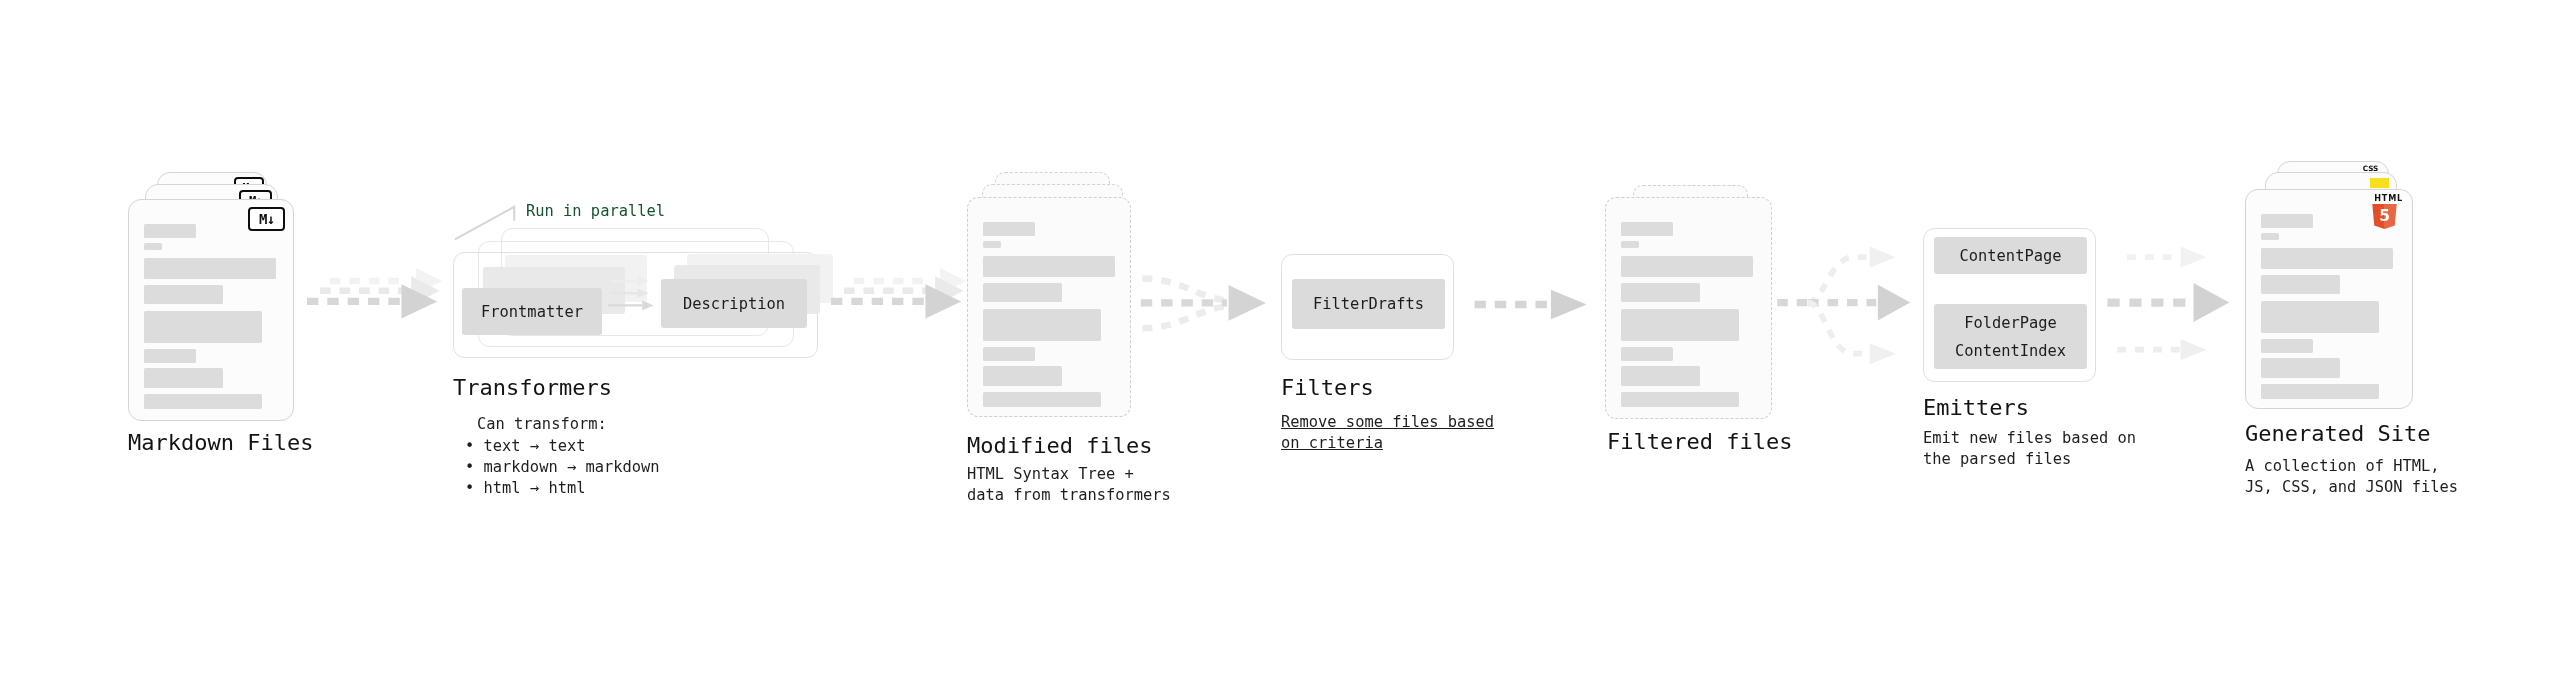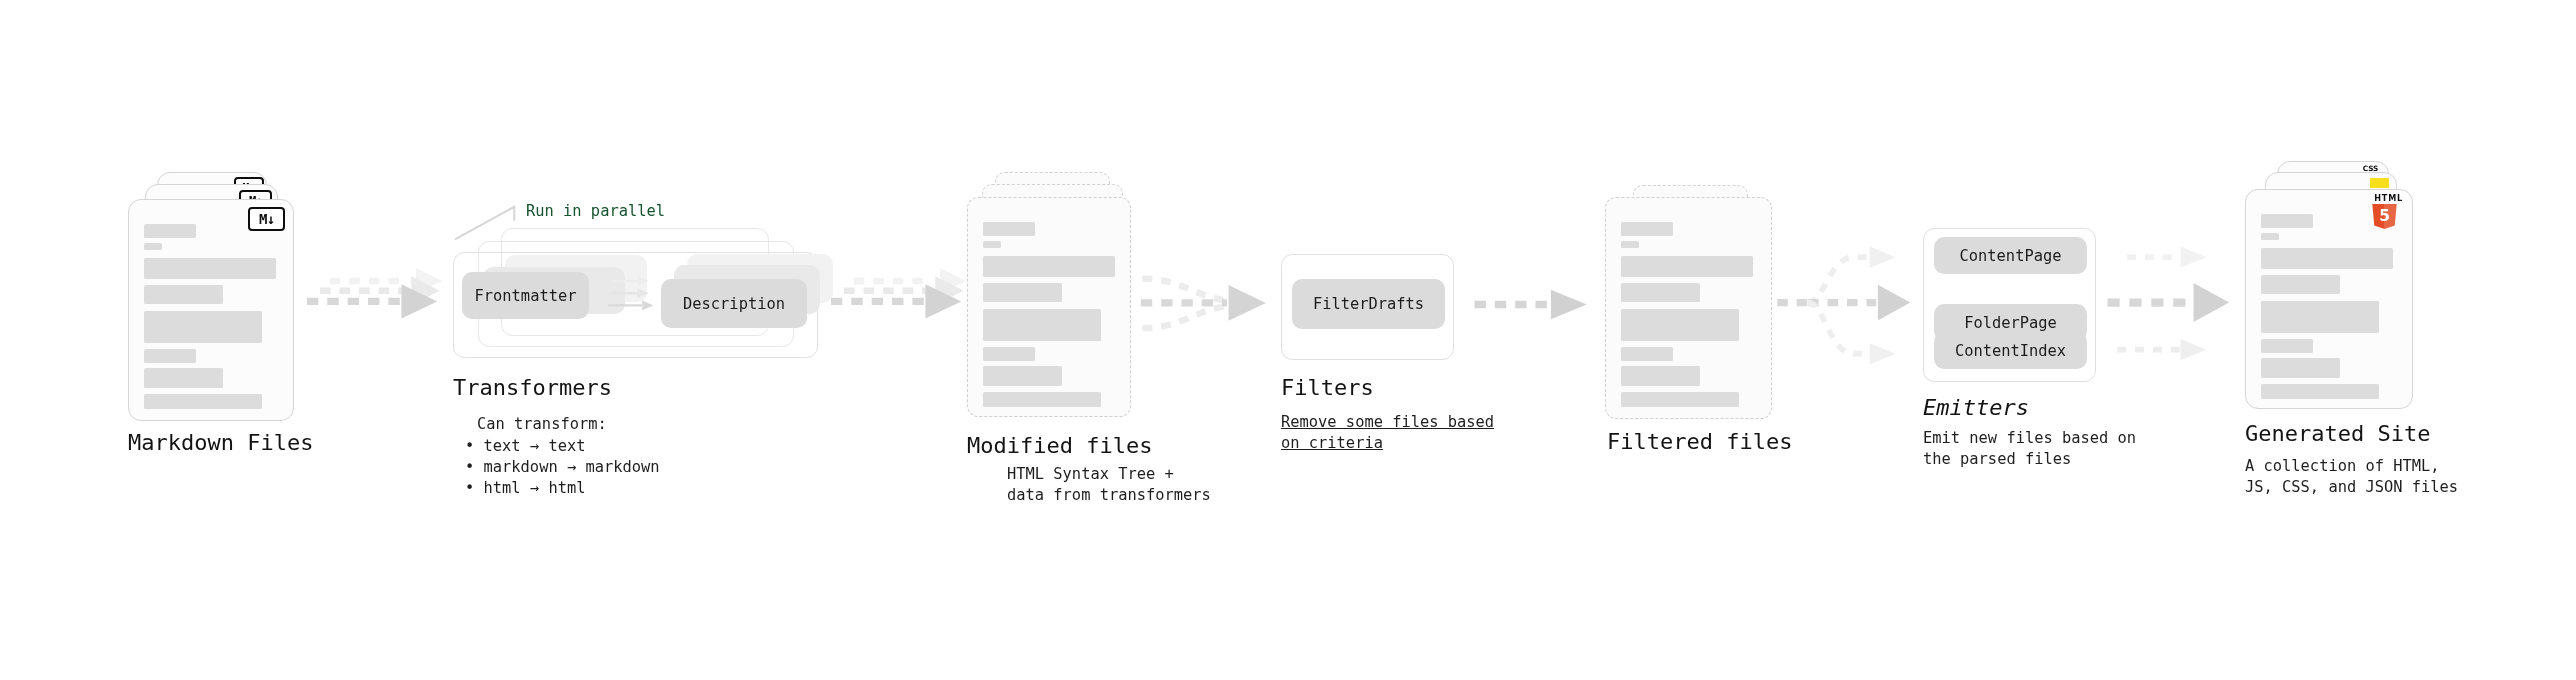--- a/index.html
+++ b/index.html
@@ -18,21 +18,21 @@
   .bar{background:#dcdcdc;border-radius:1.6px;}
 
   
   .md-badge{position:absolute;background:#ffffff;border:2.4px solid #0d0d0d;
             border-radius:4.1px;display:flex;align-items:center;justify-content:center;
             font-weight:800;color:#0d0d0d;letter-spacing:-0.8px;}
 
   
   .tlayer{position:absolute;box-sizing:border-box;border:1.6px solid #e7e7e7;
           border-radius:11.4px;background:transparent;}
-  .chip{position:absolute;box-sizing:border-box;background:#dbdbdb;border-radius:10px;
+  .chip{position:absolute;box-sizing:border-box;background:#dbdbdb;border-radius:3px;
         display:flex;align-items:center;justify-content:center;
         font-size:15.4px;color:#1c1c1c;white-space:nowrap;}
   .chip.g1{background:#e9e9e9;}
   .chip.g2{background:#f2f2f2;}
 
   .panel{position:absolute;box-sizing:border-box;background:#ffffff;
          border:1.6px solid #dfdfdf;border-radius:11.4px;}
 
   .title{position:absolute;font-size:22px;line-height:26px;color:#131313;white-space:nowrap;}
   .desc{position:absolute;font-size:15.4px;line-height:21px;color:#1e1e1e;white-space:nowrap;}
@@ -98,21 +98,21 @@
       <polyline points="12,57 85,17 85,34" fill="none" stroke="#d6d6d6" stroke-width="2.5"></polyline>
     </svg>
     <div class="note" style="left:526px;top:202px;">Run in parallel</div>
 
     <div class="tlayer" style="left:501px;top:228px;width:268px;height:108px;"></div>
     <div class="tlayer" style="left:478px;top:241px;width:316px;height:106px;"></div>
     <div class="tlayer" style="left:453px;top:252px;width:365px;height:106px;border-color:#e0e0e0;"></div>
 
     <div class="chip g2" style="left:505px;top:255px;width:142px;height:47px;"></div>
     <div class="chip g1" style="left:483px;top:267px;width:142px;height:47px;"></div>
-    <div class="chip" style="left:462px;top:272px;width:127px;height:47px;">Frontmatter</div>
+    <div class="chip" style="left:462px;top:288px;width:140px;height:47px;">Frontmatter</div>
 
     <svg style="left:608px;top:271px;" width="57" height="46" viewBox="0 0 70 56">
       <line x1="4" y1="12" x2="36" y2="12" stroke="#ededed" stroke-width="3"></line>
       <polygon points="36,6 50,12 36,18" fill="#ededed"></polygon>
       <line x1="4" y1="27" x2="36" y2="27" stroke="#e6e6e6" stroke-width="3"></line>
       <polygon points="36,21 50,27 36,33" fill="#e6e6e6"></polygon>
       <line x1="0" y1="42" x2="42" y2="42" stroke="#d9d9d9" stroke-width="3"></line>
       <polygon points="42,36 56,42 42,48" fill="#d9d9d9"></polygon>
     </svg>
 
@@ -147,21 +147,21 @@
           <div class="bar" style="width: 18.7px; height: 6.5px; margin-top: 4.9px;"></div>
           <div class="bar" style="width: 132px; height: 21px; margin-top: 8.1px;"></div>
           <div class="bar" style="width: 79px; height: 18.7px; margin-top: 6.5px;"></div>
           <div class="bar" style="width: 118px; height: 32px; margin-top: 6.5px;"></div>
           <div class="bar" style="width: 52px; height: 14px; margin-top: 6.5px;"></div>
           <div class="bar" style="width: 79px; height: 20.3px; margin-top: 4.9px;"></div>
           <div class="bar" style="width: 118px; height: 14.6px; margin-top: 5.7px;"></div>
         </div>
     </div>
     <div class="title" style="left:967px;top:433px;">Modified files</div>
-    <div class="desc" style="left:967px;top:464px;margin-left:40px;">
+    <div class="desc" style="left:967px;top:464px;">
       <div>HTML Syntax Tree +</div>
       <div>data from transformers</div>
     </div>
   </div>
 
   <svg style="left:1136px;top:254px;" width="138" height="102" viewBox="0 0 170 125">
     <path d="M8,30 C55,30 75,53 112,57" fill="none" stroke="#ececec" stroke-width="8" stroke-dasharray="12 11"></path>
     <path d="M8,91 C55,91 75,68 112,64" fill="none" stroke="#ececec" stroke-width="8" stroke-dasharray="12 11"></path>
     <line x1="6" y1="60" x2="112" y2="60" stroke="#d8d8d8" stroke-width="9" stroke-dasharray="14 11"></line>
     <polygon points="114,38 160,60 114,82" fill="#d4d4d4"></polygon>
@@ -207,21 +207,21 @@
     <polygon points="128,55 168,77 128,99" fill="#d2d2d2"></polygon>
     <path d="M42,77 C62,77 68,140 98,140 L116,140" fill="none" stroke="#eeeeee" stroke-width="7" stroke-dasharray="11 11"></path>
     <polygon points="118,127 150,140 118,153" fill="#f0f0f0"></polygon>
   </svg>
 
   <div>
     <div class="panel" style="left:1923px;top:228px;width:173px;height:154px;"></div>
     <div class="chip" style="left:1934px;top:237px;width:153px;height:37px;">ContentPage</div>
     <div class="chip" style="left:1934px;top:284px;width:153px;height:37px;margin-top:20px;">FolderPage</div>
     <div class="chip" style="left:1934px;top:332px;width:153px;height:37px;">ContentIndex</div>
-    <div class="title" style="left:1923px;top:395px;font-style:italic;">Emitters</div>
+    <div class="title" style="left:1923px;top:395px;">Emitters</div>
     <div class="desc" style="left:1923px;top:428px;">
       <div>Emit new files based on</div>
       <div>the parsed files</div>
     </div>
   </div>
 
   <svg style="left:2101px;top:236px;" width="142" height="134" viewBox="0 0 175 165">
     <line x1="32" y1="26" x2="98" y2="26" stroke="#f1f1f1" stroke-width="7" stroke-dasharray="11 11"></line>
     <polygon points="98,13 130,26 98,39" fill="#f2f2f2"></polygon>
     <line x1="8" y1="82" x2="112" y2="82" stroke="#d7d7d7" stroke-width="10" stroke-dasharray="15 12"></line>

